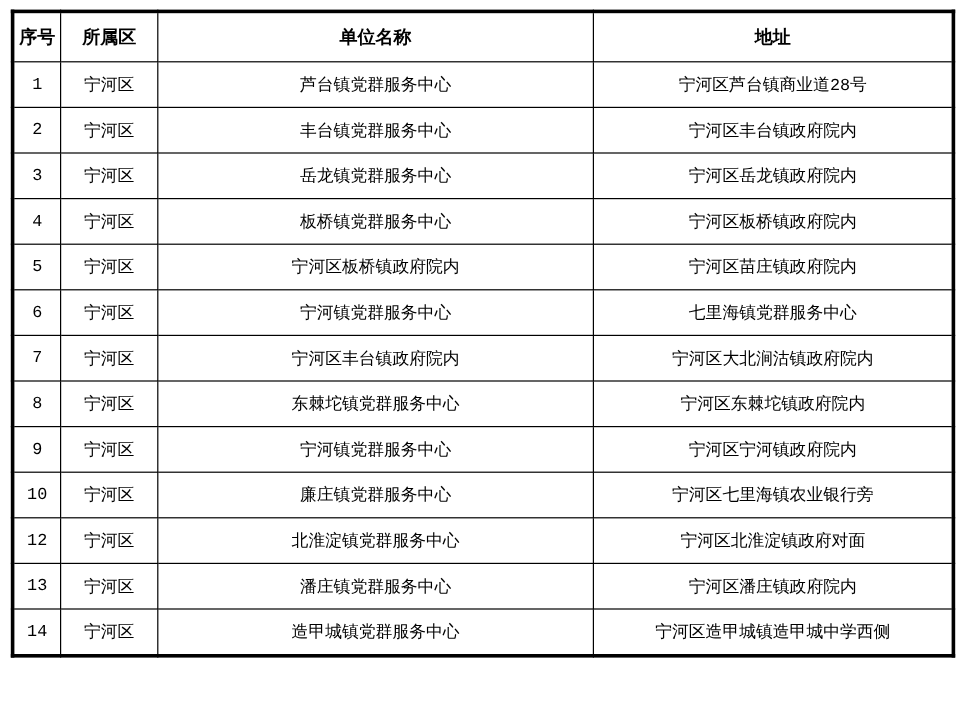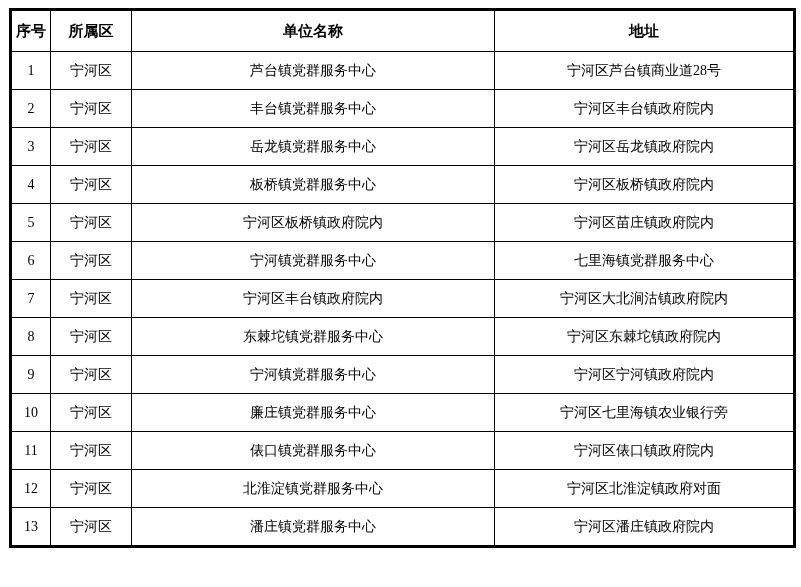--- a/index.html
+++ b/index.html
@@ -17,20 +17,21 @@
     box-sizing: border-box;
     padding: 8px 9px;
     background: #ffffff;
   }
   table.centers {
     border-collapse: collapse;
     table-layout: fixed;
     width: 784px;
     background: #ffffff;
     border: 3px solid #000000;
+    font-family: Liberation Mono, monospace;
   }
   table.centers th,
   table.centers td {
     border: 1px solid #000000;
     text-align: center;
     vertical-align: middle;
     padding: 0 2px;
     color: #000000;
     overflow: hidden;
     white-space: nowrap;
@@ -124,32 +125,32 @@
           <td>宁河镇党群服务中心</td>
           <td>宁河区宁河镇政府院内</td>
         </tr>
         <tr>
           <td>10</td>
           <td>宁河区</td>
           <td>廉庄镇党群服务中心</td>
           <td>宁河区七里海镇农业银行旁</td>
         </tr>
         <tr>
-          <td>11</td>
-          <td>宁河区</td>
-          <td>俵口镇党群服务中心</td>
-          <td>宁河区俵口镇政府院内</td>
-        </tr>
-        <tr>
           <td>12</td>
           <td>宁河区</td>
           <td>北淮淀镇党群服务中心</td>
           <td>宁河区北淮淀镇政府对面</td>
         </tr>
         <tr>
           <td>13</td>
           <td>宁河区</td>
           <td>潘庄镇党群服务中心</td>
           <td>宁河区潘庄镇政府院内</td>
         </tr>
+        <tr>
+          <td>14</td>
+          <td>宁河区</td>
+          <td>造甲城镇党群服务中心</td>
+          <td>宁河区造甲城镇造甲城中学西侧</td>
+        </tr>
       </tbody>
   </table>
 </div>
 
 </body></html>

